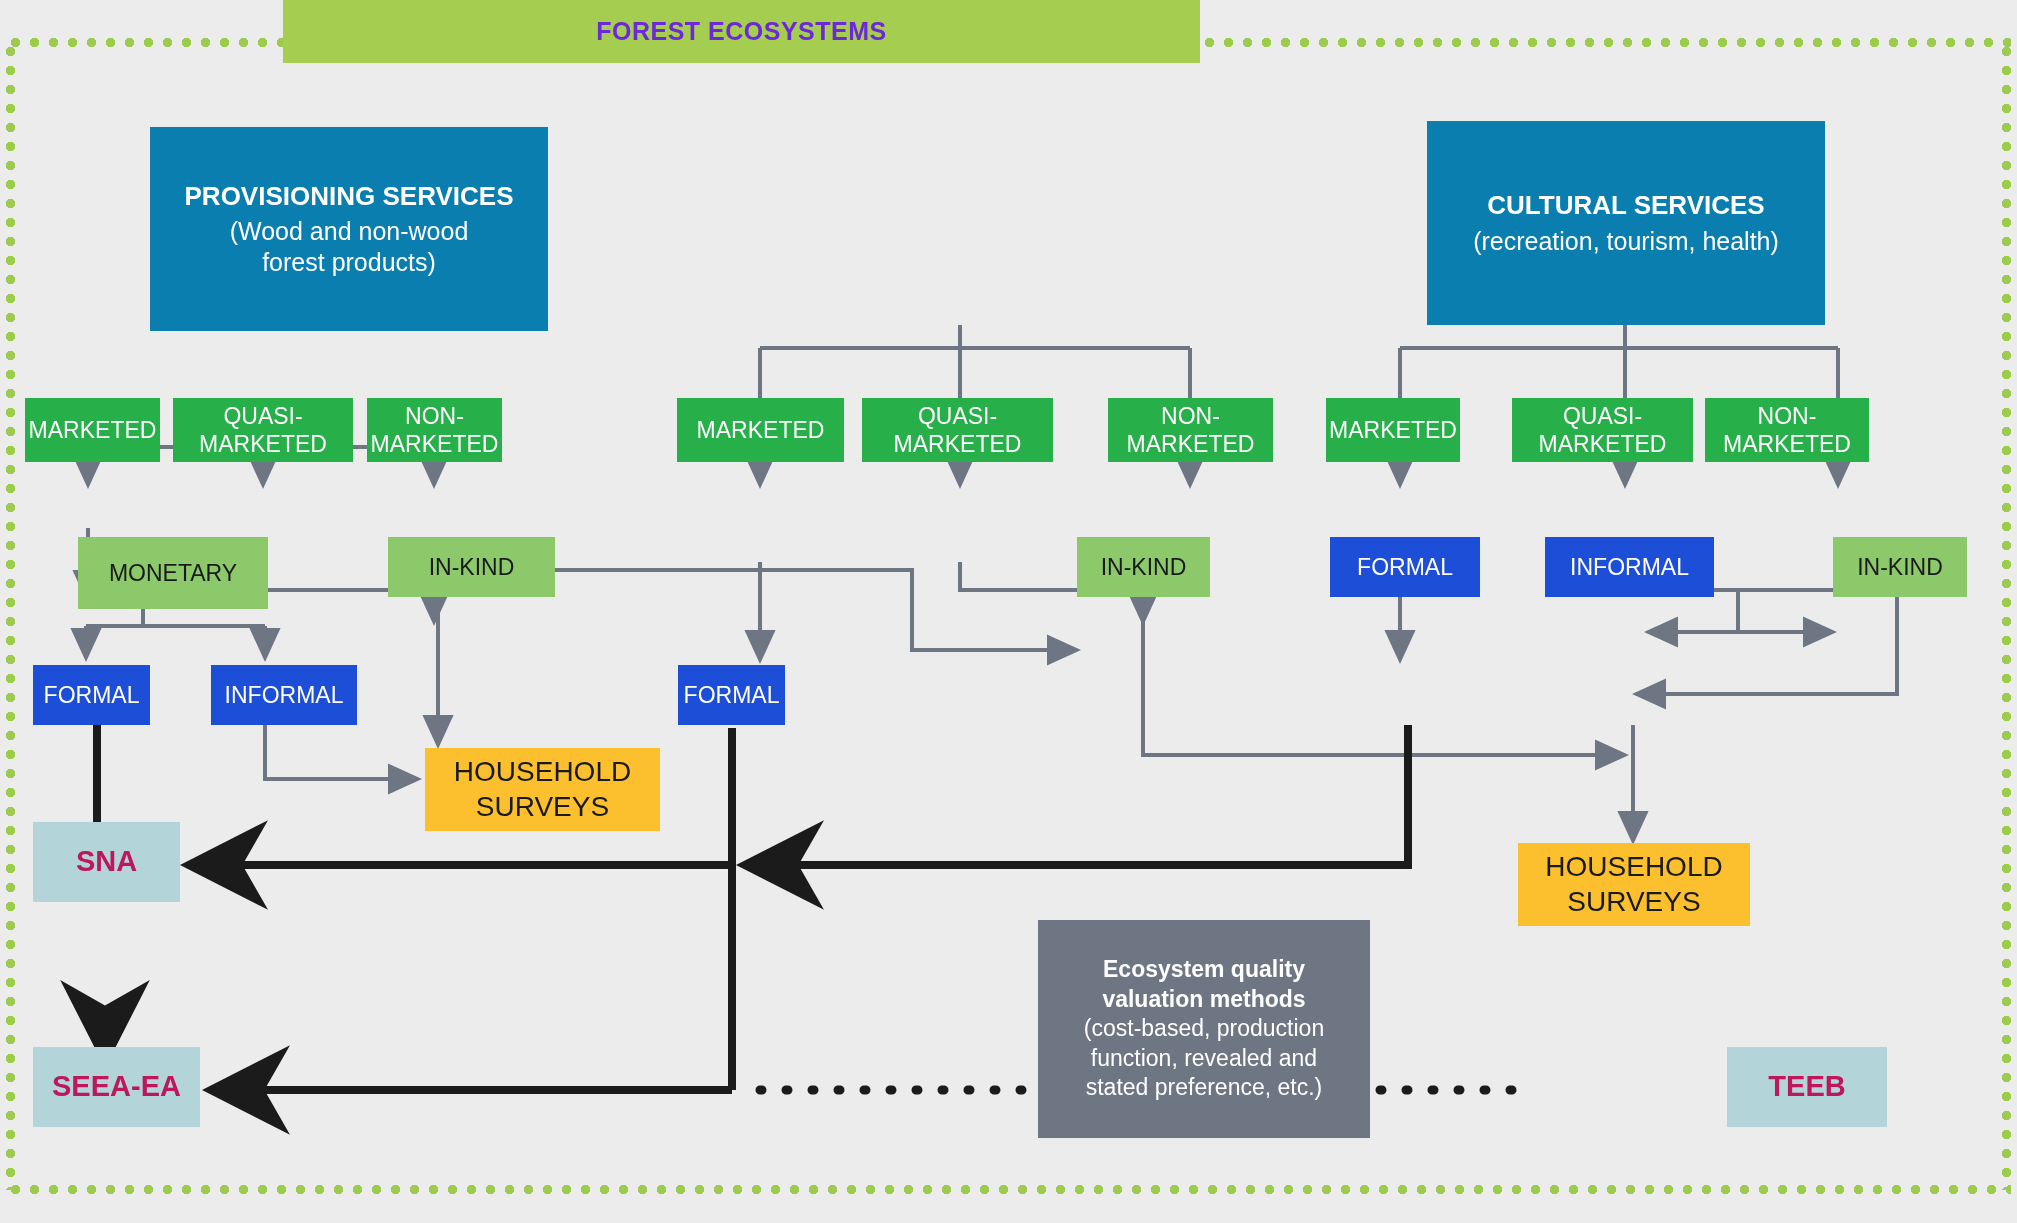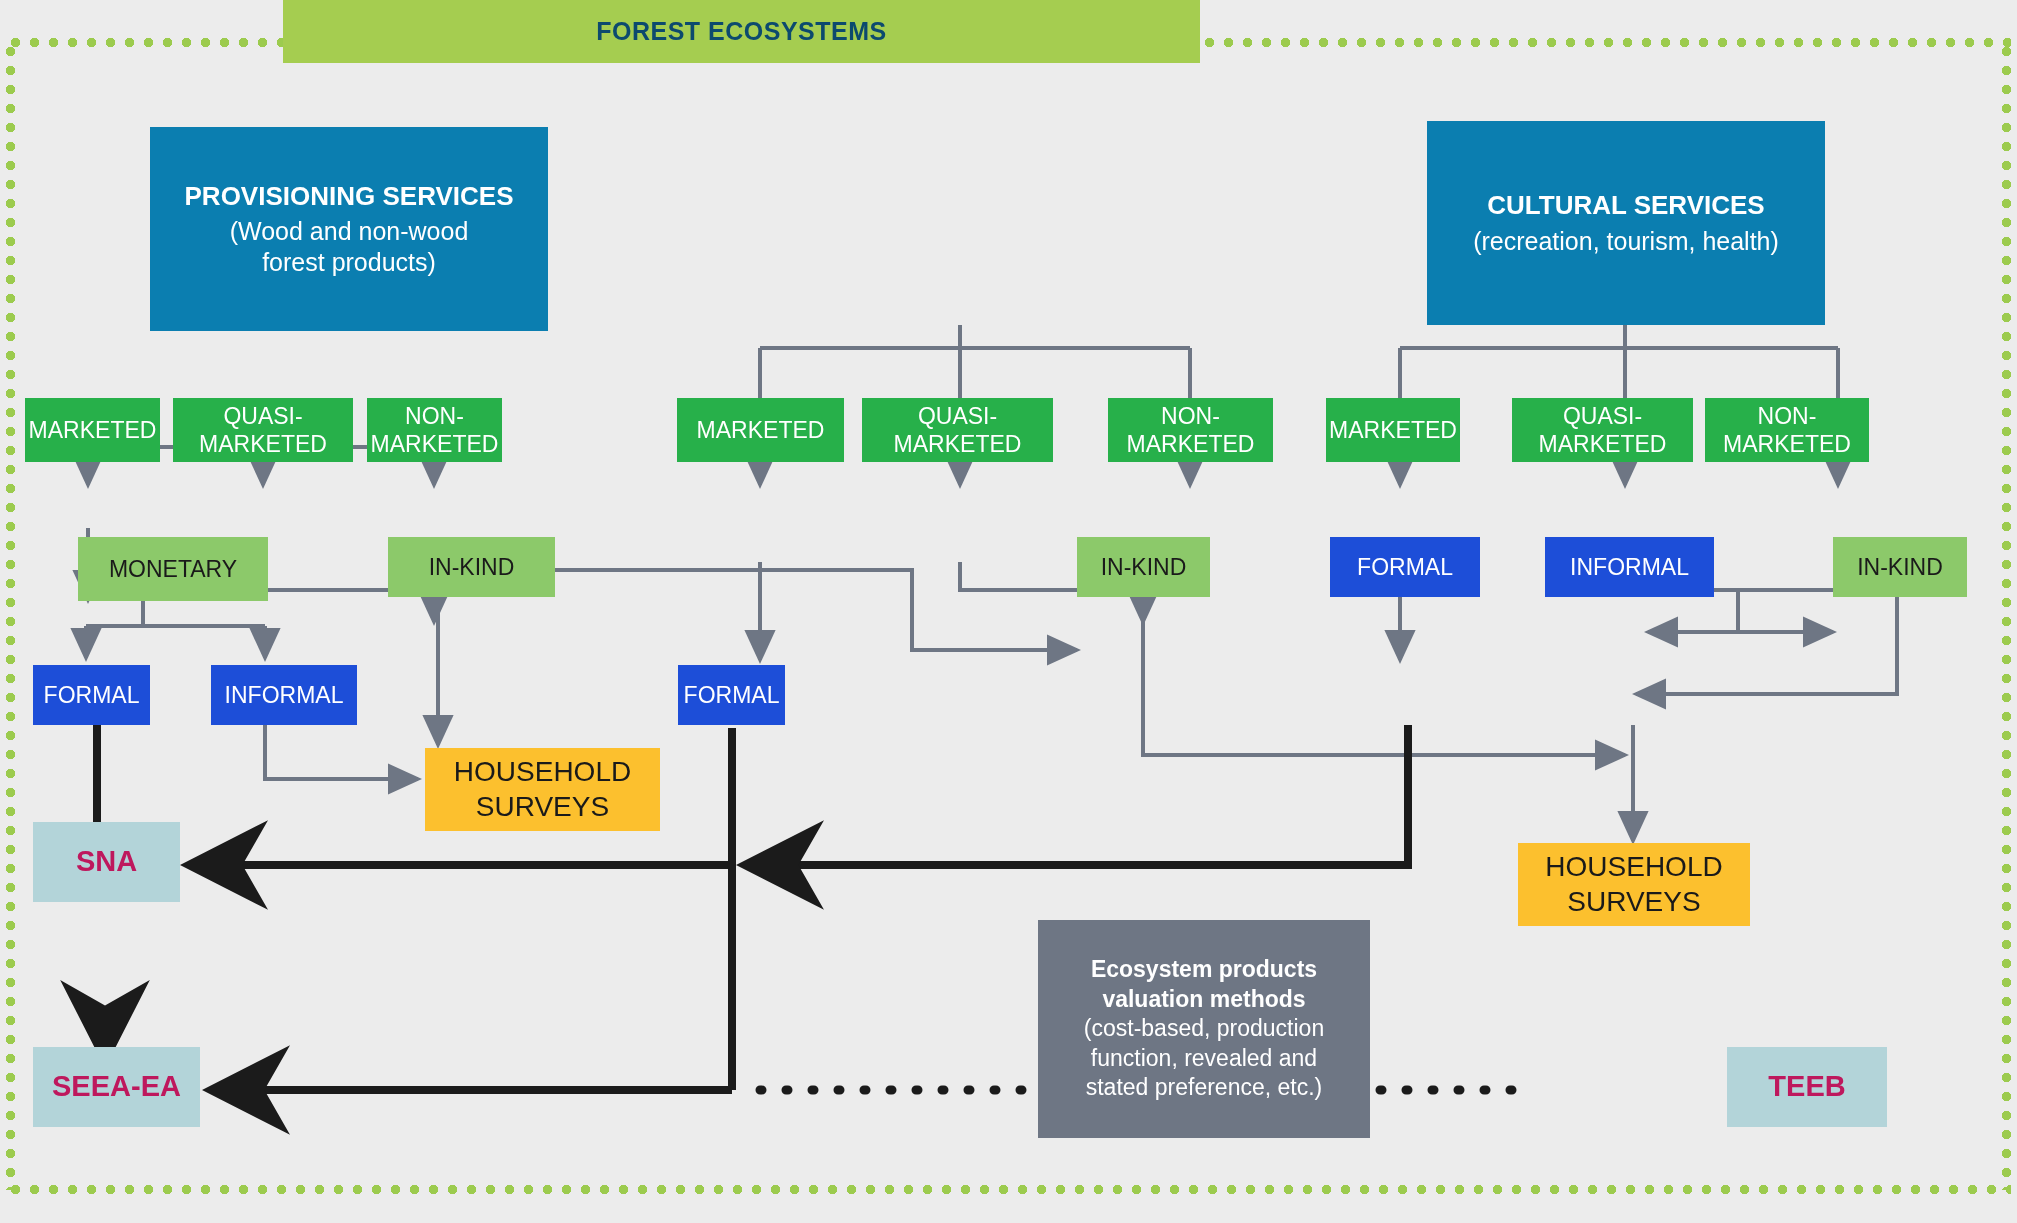--- a/index.html
+++ b/index.html
@@ -1,20 +1,20 @@
 <!DOCTYPE html>
 <html><head>
 <meta charset="utf-8">
 <style>
   html,body{margin:0;padding:0;background:#ececec;}
   body{font-family:"Liberation Sans", sans-serif;}
   #stage{position:relative;width:2017px;height:1223px;background:#ececec;overflow:hidden;}
   #svg{position:absolute;left:0;top:0;width:2017px;height:1223px;}
   .box{position:absolute;box-sizing:border-box;display:flex;align-items:center;justify-content:center;text-align:center;line-height:1.22;}
-  .header-bar{background:#a5cd50;color:#0c4a6e;font-weight:bold;letter-spacing:.5px;font-size:25px;}
+  .header-bar{background:#a5cd50;color:#6d28d9;font-weight:bold;letter-spacing:.5px;font-size:25px;}
   .blue{background:#0b7eb0;color:#ffffff;}
   .blue .t1{font-weight:bold;font-size:26px;display:block;margin-bottom:4px;}
   .blue .t2{font-size:25px;display:block;font-weight:normal;}
   .green{background:#27b04a;color:#ffffff;font-size:23px;}
   .lgreen{background:#8cc96a;color:#1a1a1a;font-size:23px;}
   .orange{background:#1d4ed8;color:#ffffff;font-size:23px;}
   .yellow{background:#fcc02e;color:#1a1a1a;font-size:28px;}
   .blue-lt{background:#b3d4d9;color:#be185d;font-weight:bold;font-size:29px;}
   .gray{background:#6e7684;color:#ffffff;font-size:23px;line-height:1.28;padding:4px 6px;}
   .gray .gb{font-weight:bold;display:block;}
@@ -143,21 +143,21 @@
     <span>MARKETED</span>
   </div>
   <div class="box green" style="left:173px;top:398px;width:180px;height:64px;">
     <span>QUASI-MARKETED</span>
   </div>
   <div class="box green" style="left:367px;top:398px;width:135px;height:64px;flex-direction:column;">
     <span>NON-</span>
     <span>MARKETED</span>
   </div>
 
-  <div class="box lgreen" style="left:78px;top:537px;width:190px;height:64px;">
+  <div class="box lgreen" style="left:78px;top:537px;width:190px;height:72px;">
     <span>MONETARY</span>
   </div>
   <div class="box lgreen" style="left:388px;top:537px;width:167px;height:60px;">
     <span>IN-KIND</span>
   </div>
 
   <div class="box orange" style="left:33px;top:665px;width:117px;height:60px;">
     <span>FORMAL</span>
   </div>
   <div class="box orange" style="left:211px;top:665px;width:146px;height:60px;">
@@ -224,20 +224,20 @@
     <span>SNA</span>
   </div>
   <div class="box blue-lt" style="left:33px;top:1047px;width:167px;height:80px;">
     <span>SEEA-EA</span>
   </div>
   <div class="box blue-lt" style="left:1727px;top:1047px;width:160px;height:80px;">
     <span>TEEB</span>
   </div>
 
   <div class="box gray" style="left:1038px;top:920px;width:332px;height:218px;flex-direction:column;">
-    <span class="gb">Ecosystem products</span>
+    <span class="gb">Ecosystem quality</span>
     <span class="gb">valuation methods</span>
     <span>(cost-based, production</span>
     <span>function, revealed and</span>
     <span>stated preference, etc.)</span>
   </div>
 
 </div>
 
 </body></html>

